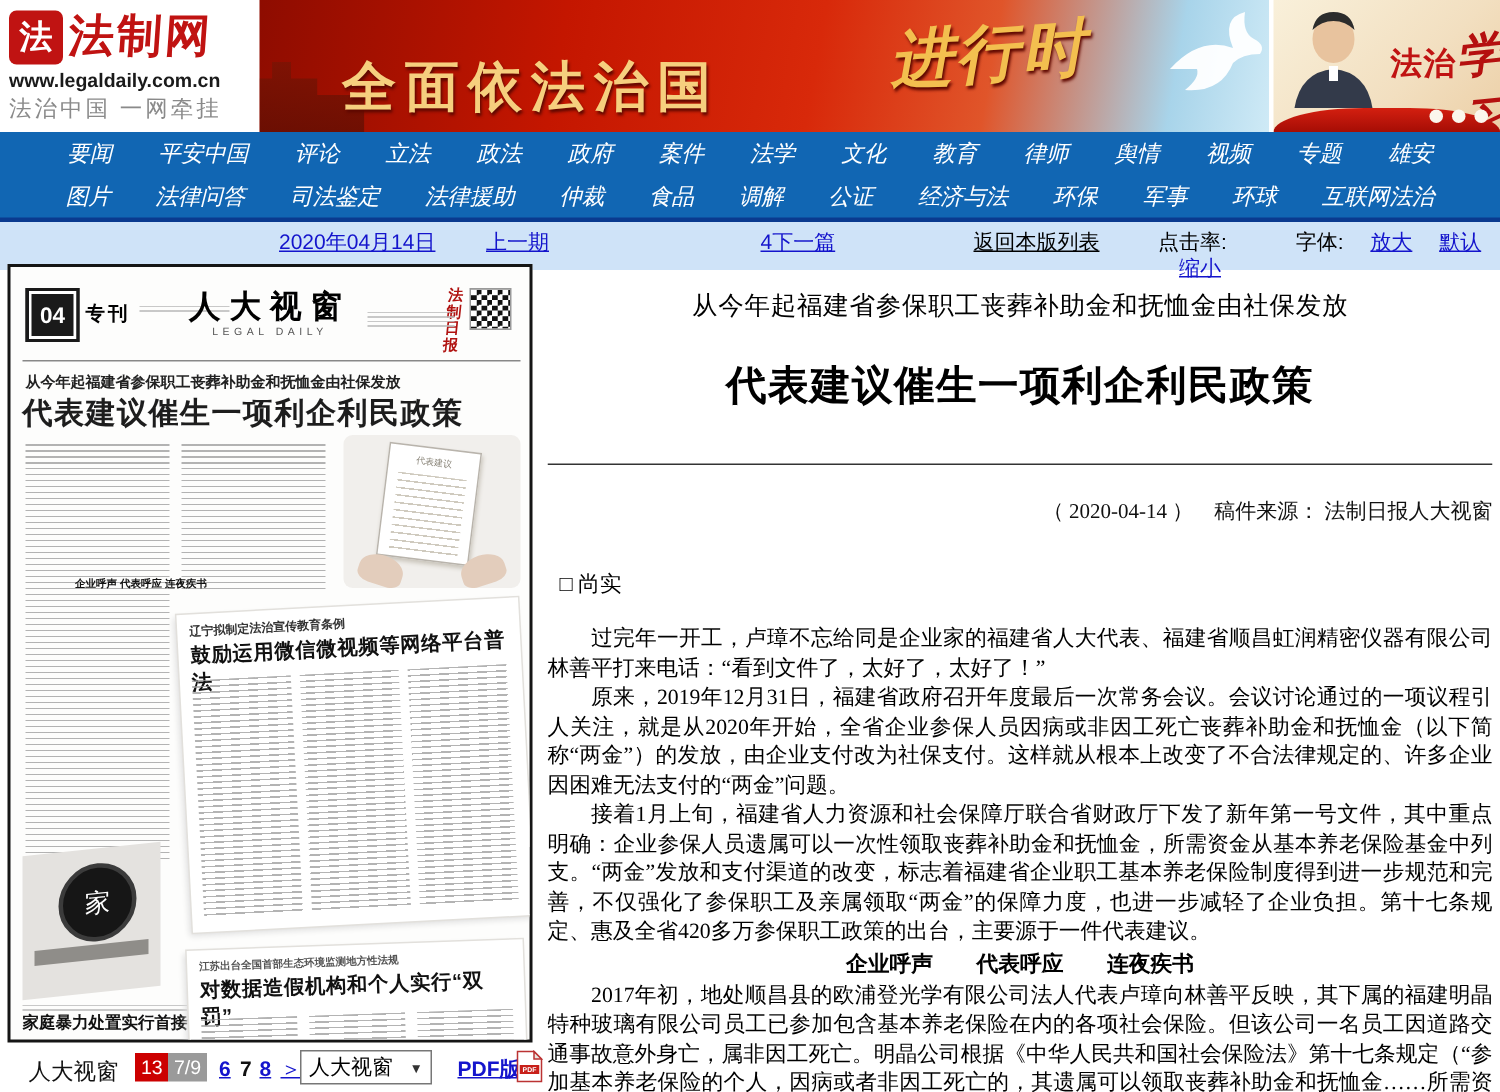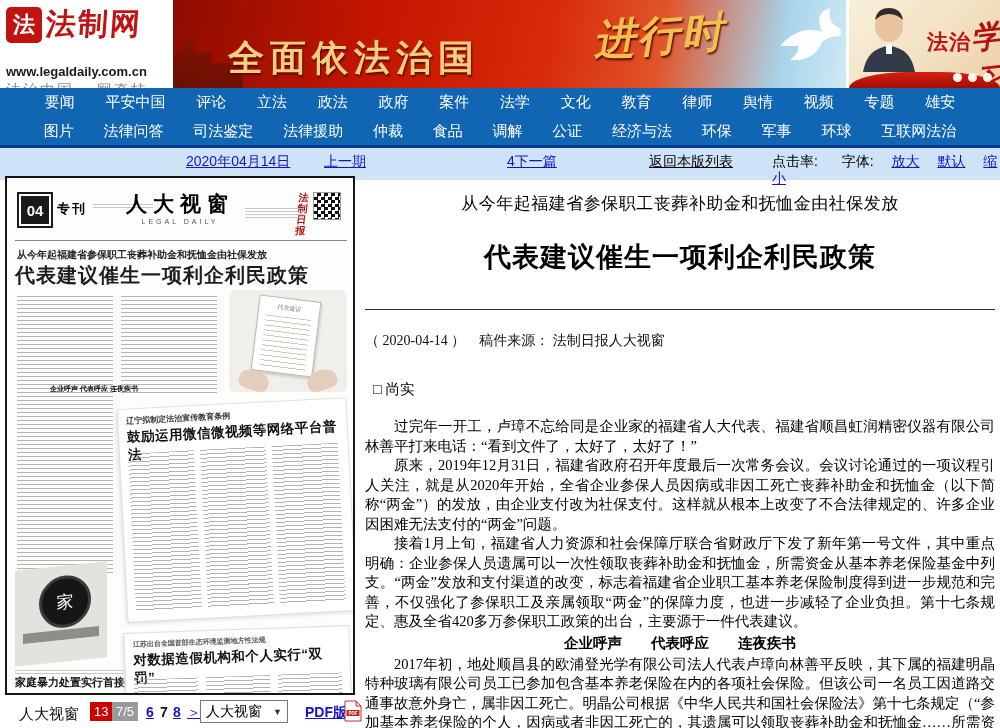--- a/index.html
+++ b/index.html
@@ -11,21 +11,21 @@
 
   
   .top{position:absolute;left:0;top:0;width:1000px;height:88px;display:flex;}
   .logo-block{width:170px;padding:4px 0 0 6px;box-sizing:border-box;}
   .logo-row{display:flex;align-items:center;gap:4px;}
   .seal{width:36px;height:36px;background:#c01312;color:#fff;border-radius:5px;
         font-family:"Liberation Serif",serif;font-weight:bold;font-size:22px;
         display:flex;align-items:center;justify-content:center;}
   .logo-name{font-family:"Liberation Serif",serif;font-weight:bold;font-size:30px;
              color:#c01312;letter-spacing:2px;transform:skewX(-4deg);}
-  .logo-url{font-weight:bold;font-size:13px;color:#1a1a1a;margin-top:19px;}
+  .logo-url{font-weight:bold;font-size:13px;color:#1a1a1a;margin-top:1px;}
   .logo-slogan{font-family:"Liberation Serif",serif;font-size:15px;color:#8a8a8a;
                letter-spacing:2px;margin-top:2px;}
   .date-block{width:112px;text-align:center;font-size:13px;line-height:21px;padding-top:8px;}
   .date-red{color:#c00000;}
   .date-gray{color:#6b5448;}
   .banner-main{flex:1;margin:0 3px;position:relative;overflow:hidden;
      background:linear-gradient(100deg,#8e0c00 0%,#c41600 30%,#d8290a 55%,#e0552a 72%,#a8d4ea 90%,#cfeaf6 100%);}
   .bm-building{position:absolute;left:0;bottom:0;width:70px;height:55px;
      background:linear-gradient(#7c1505,#5e0f03);opacity:.75;
      clip-path:polygon(0 100%,0 35%,12% 35%,12% 15%,30% 15%,30% 35%,55% 35%,55% 55%,100% 55%,100% 100%);}
@@ -47,21 +47,21 @@
   .br-ribbon{position:absolute;left:0;bottom:0;width:100%;height:16px;
      background:linear-gradient(#d41f10,#a50d05);border-radius:40%/100% 100% 0 0;}
   .br-dots{position:absolute;right:8px;bottom:6px;display:flex;gap:6px;}
   .br-dots i{width:9px;height:9px;border-radius:50%;background:#fbf6ec;display:block;}
 
   
   .nav{position:absolute;left:0;top:88px;width:1000px;height:57px;background:#1166b3;
        border-bottom:3px solid #0a3a8f;box-sizing:content-box;}
   .nav-row{display:flex;justify-content:space-evenly;align-items:center;height:28px;padding:0 14px;}
   .nav-row + .nav-row{margin-top:1px;}
-  .nav-link{color:#fff;font-size:15px;text-decoration:none;white-space:nowrap;cursor:pointer;}
+  .nav-link{color:#fff;font-size:15px;text-decoration:none;white-space:nowrap;cursor:pointer;font-style:italic;}
 
   
   .subnav{position:absolute;left:0;top:148px;width:1000px;height:32px;background:#cfe3f8;
           font-size:14px;}
   .sn{position:absolute;top:5px;white-space:nowrap;}
   .sn-cluster{position:absolute;left:772px;top:5px;width:228px;white-space:normal;
               line-height:17px;}
   .sn-cluster a{margin-left:14px;}
 
   
@@ -107,21 +107,21 @@
       color:#eee;font-size:6px;text-align:center;line-height:10px;letter-spacing:2px;}
   .mini-kick{font-size:7px;color:#555;font-weight:bold;}
   .mini-title{font-size:11px;font-weight:bold;color:#111;line-height:13px;margin-top:1px;}
 
   
   .article{position:absolute;left:365px;top:178px;width:630px;height:550px;overflow:hidden;
       font-family:"Liberation Serif",serif;}
   .a-kicker{text-align:center;font-size:17px;margin-top:14px;letter-spacing:.5px;}
   .a-title{text-align:center;font-size:27px;font-weight:bold;margin-top:24px;letter-spacing:1px;}
   .a-rule{border:none;border-top:1px solid #333;margin:34px 0 0 0;}
-  .a-meta{text-align:left;font-size:14px;margin-top:22px;color:#111;}
+  .a-meta{text-align:right;font-size:14px;margin-top:22px;color:#111;}
   .a-author{font-size:14.5px;margin:30px 0 0 8px;}
   .a-body{margin-top:18px;font-size:14.5px;line-height:19.5px;text-align:justify;}
   .a-body p{margin:0;text-indent:2em;}
   .a-subhead{text-align:center;font-weight:bold;font-size:14.5px;line-height:21px;margin:1px 0;}
 
   
   .footer{position:absolute;left:0;top:697px;width:362px;height:31px;background:#fff;font-size:14px;}
   .f-label{position:absolute;left:19px;top:8px;font-size:15px;color:#111;}
   .f-red{position:absolute;left:90px;top:5px;background:#cc0000;color:#fff;padding:2px 4px;font-size:13px;}
   .f-gray{position:absolute;left:112px;top:5px;background:#9a9a9a;color:#fff;padding:2px 4px;font-size:13px;}
@@ -207,21 +207,21 @@
     </div>
 </div>
 
 <div class="subnav">
   <a class="sn blue-link" style="left:186px">2020年04月14日</a>
   <a class="sn blue-link" style="left:324px">上一期</a>
   <a class="sn blue-link" style="left:507px">4下一篇</a>
   <a class="sn black-link" style="left:649px">返回本版列表</a>
   <div class="sn-cluster">
     <span>点击率:</span>
-    <span style="margin-left:20px">字体:</span>
+    <span style="margin-left:42px">字体:</span>
     <a class="blue-link">放大</a>
     <a class="blue-link">默认</a>
     <a class="blue-link">缩小</a>
   </div>
 </div>
 
 <div class="scan">
   <div class="scan-hdr-no">04</div>
   <div class="scan-hdr-label">专刊</div>
   <div class="gkl" style="left:86px;top:26px;width:60px;height:4px"></div>
@@ -289,21 +289,21 @@
     <div class="a-subhead">企业呼声　　代表呼应　　连夜疾书</div>
     <div>
         <p>2017年初，地处顺昌县的欧浦登光学有限公司法人代表卢璋向林善平反映，其下属的福建明晶特种玻璃有限公司员工已参加包含基本养老保险在内的各项社会保险。但该公司一名员工因道路交通事故意外身亡，属非因工死亡。明晶公司根据《中华人民共和国社会保险法》第十七条规定（“参加基本养老保险的个人，因病或者非因工死亡的，其遗属可以领取丧葬补助金和抚恤金……所需资金从基本养老保险基金中支付”），要求当地社保中心向其遗属发放丧葬补助金和抚恤金。社保中心答复称，我省至今没有出台相关政策及具体实施标准。目前无法按社会保险法第十七条的规定，从基本养老保险基金中支付。卢璋还说，不久前欧浦登江苏昆山分公司工作的一名员工，下班回到家半个小时后猝死，按照江苏省根据社会保险法颁行后修改的地方政策规定，该员工家属在一周内顺利领到了非因工死亡丧葬补助金和抚恤金。实施同样一部国家法律，闽苏两地执行结果竟有天壤之别。</p>
       </div>
   </div>
 </div>
 
 <div class="footer">
   <span class="f-label">人大视窗</span>
   <span class="f-red">13</span>
-  <span class="f-gray">7/5</span>
+  <span class="f-gray">7/9</span>
   <a class="f-pg blue-link" style="left:146px">6</a>
   <span class="f-pg f-cur" style="left:160px">7</span>
   <a class="f-pg blue-link" style="left:173px">8</a>
   <a class="f-pg blue-link" style="left:187px;font-weight:normal">＞</a>
   <a class="f-pg blue-link" style="left:203px;font-weight:normal">＞|</a>
   <div class="select-box">
     <span>人大视窗</span>
     <span class="sel-arrow">▼</span>
   </div>
   <a class="f-pdf blue-link">PDF版</a>

